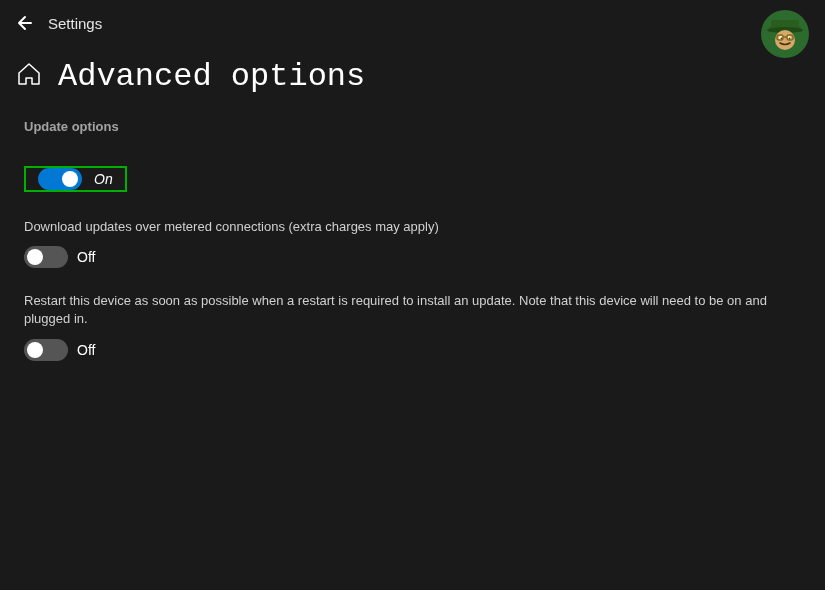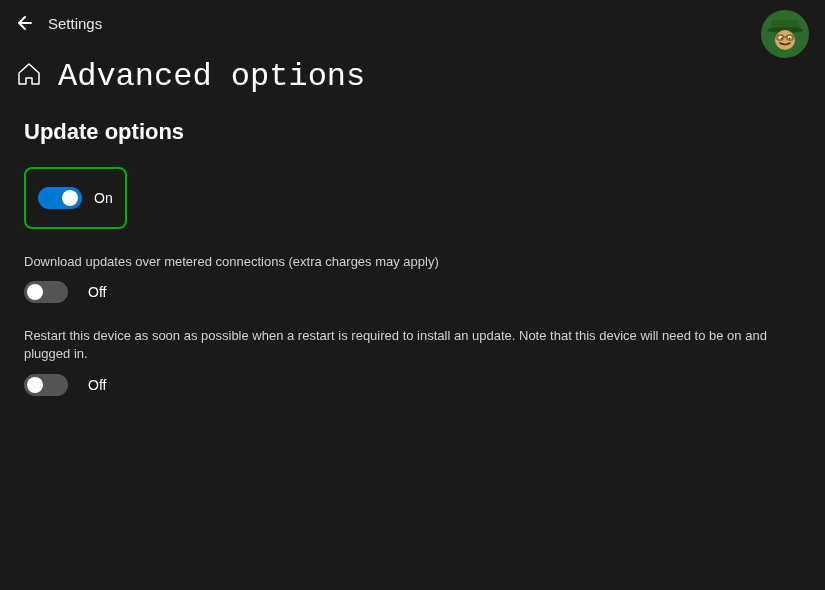--- a/index.html
+++ b/index.html
@@ -76,42 +76,42 @@
       color: #ffffff;
       font-family: Liberation Mono, monospace;
     }
 
     
     .content {
       padding: 0 24px;
     }
 
     .section-title {
-      font-size: 22px;
+      font-size: 13px;
       font-weight: 600;
-      color: #ffffff;
-      margin-bottom: 22px;
+      color: #a3a3a3;
+      margin-bottom: 32px;
     }
 
     .option-item {
       margin-bottom: 24px;
     }
 
     .option-description {
       font-size: 13px;
       color: #d0d0d0;
       margin-bottom: 10px;
       line-height: 1.4;
       max-width: 780px;
     }
 
     .toggle-row {
       display: flex;
       align-items: center;
-      gap: 20px;
+      gap: 9px;
     }
 
     .toggle-label {
       font-size: 14px;
       color: #ffffff;
     }
 
     
     .toggle {
       position: relative;
@@ -156,22 +156,23 @@
     .toggle-track.off .toggle-thumb {
       left: 3px;
     }
 
     
     .toggle-highlight {
       display: inline-flex;
       align-items: center;
       gap: 12px;
       border: 2px solid #00b000;
-      border-radius: 8px;
-      padding: 18px 12px;
+      border-radius: 0;
+      padding: 0 12px;
+      font-style: italic;
     }
   </style>
 </head>
 <body>
 
 <div class="header">
   <button class="back-btn">
     <svg width="18" height="18" viewBox="0 0 18 18" fill="white">
       <path d="M15 9H3M3 9L9 3M3 9L9 15" stroke="white" stroke-width="2" stroke-linecap="round" stroke-linejoin="round" fill="none"></path>
     </svg>

